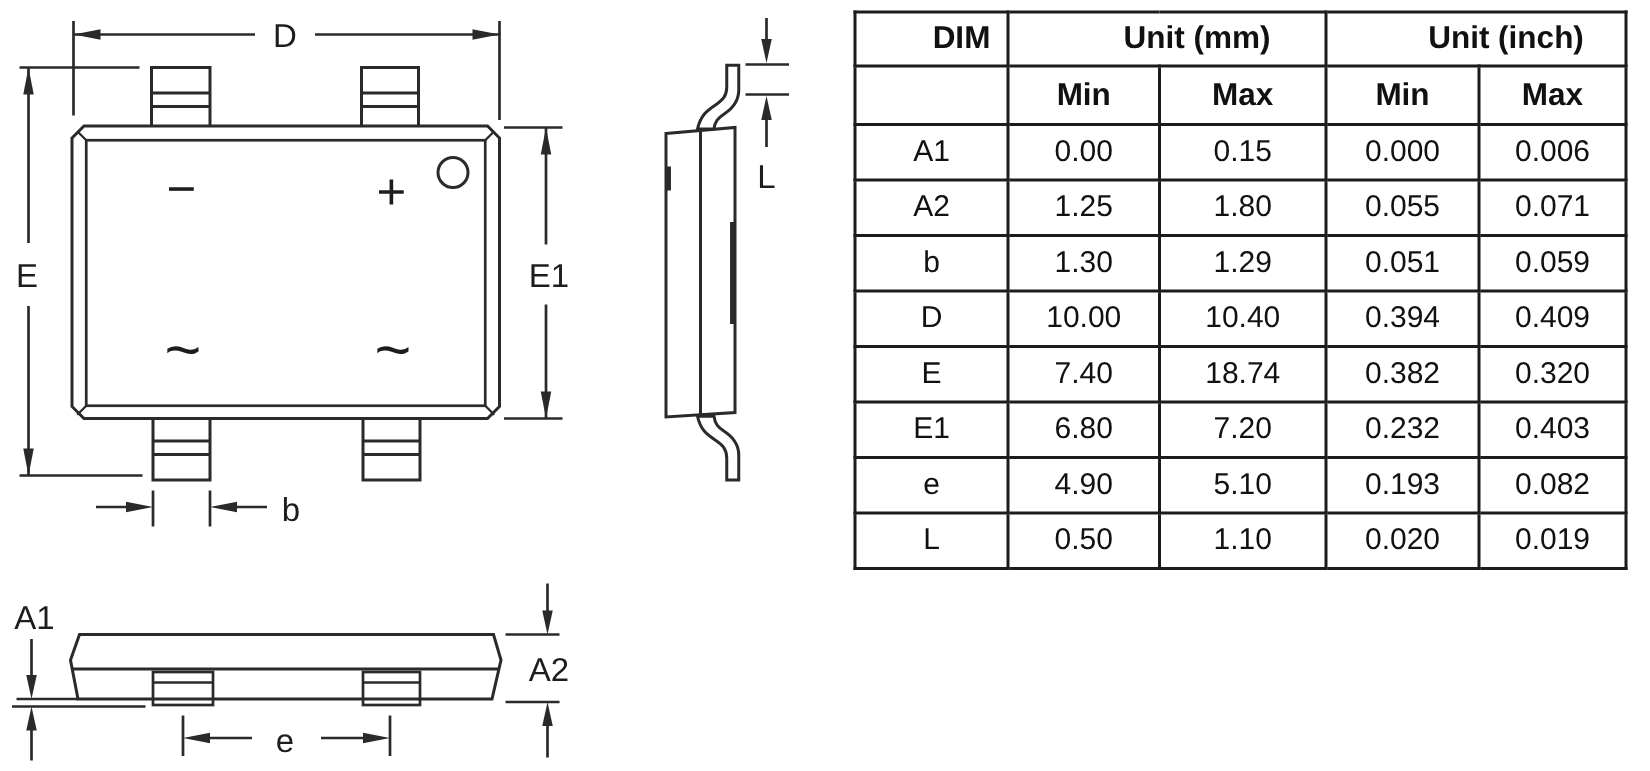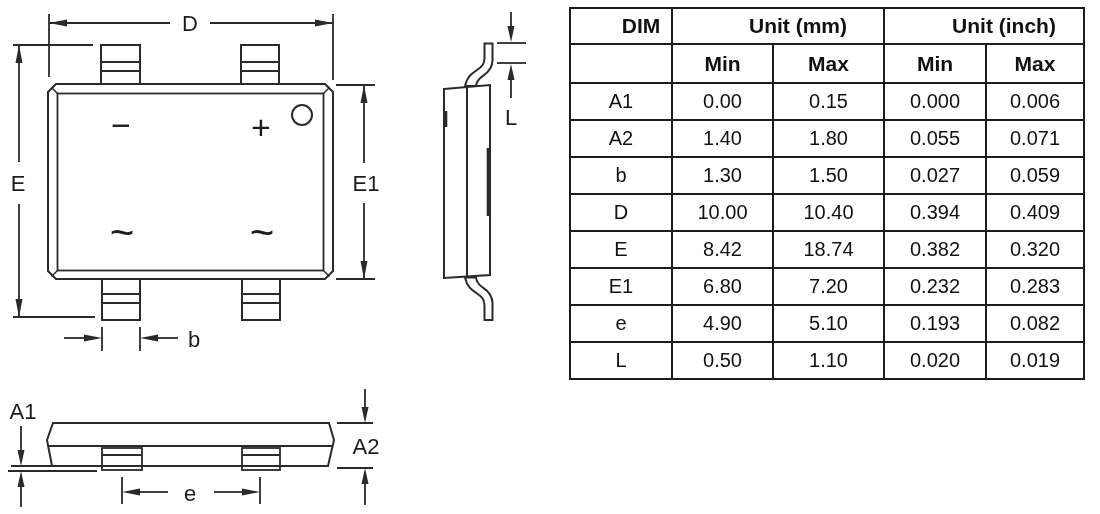--- a/index.html
+++ b/index.html
@@ -190,52 +190,52 @@
     </tr>
     <tr class="drow">
       <td>A1</td>
       <td>0.00</td>
       <td>0.15</td>
       <td>0.000</td>
       <td>0.006</td>
     </tr>
     <tr class="drow">
       <td>A2</td>
-      <td>1.40</td>
+      <td>1.25</td>
       <td>1.80</td>
       <td>0.055</td>
       <td>0.071</td>
     </tr>
     <tr class="drow">
       <td>b</td>
       <td>1.30</td>
-      <td>1.50</td>
-      <td>0.027</td>
+      <td>1.29</td>
+      <td>0.051</td>
       <td>0.059</td>
     </tr>
     <tr class="drow">
       <td>D</td>
       <td>10.00</td>
       <td>10.40</td>
       <td>0.394</td>
       <td>0.409</td>
     </tr>
     <tr class="drow">
       <td>E</td>
-      <td>8.42</td>
+      <td>7.40</td>
       <td>18.74</td>
       <td>0.382</td>
       <td>0.320</td>
     </tr>
     <tr class="drow">
       <td>E1</td>
       <td>6.80</td>
       <td>7.20</td>
       <td>0.232</td>
-      <td>0.283</td>
+      <td>0.403</td>
     </tr>
     <tr class="drow">
       <td>e</td>
       <td>4.90</td>
       <td>5.10</td>
       <td>0.193</td>
       <td>0.082</td>
     </tr>
     <tr class="drow">
       <td>L</td>

